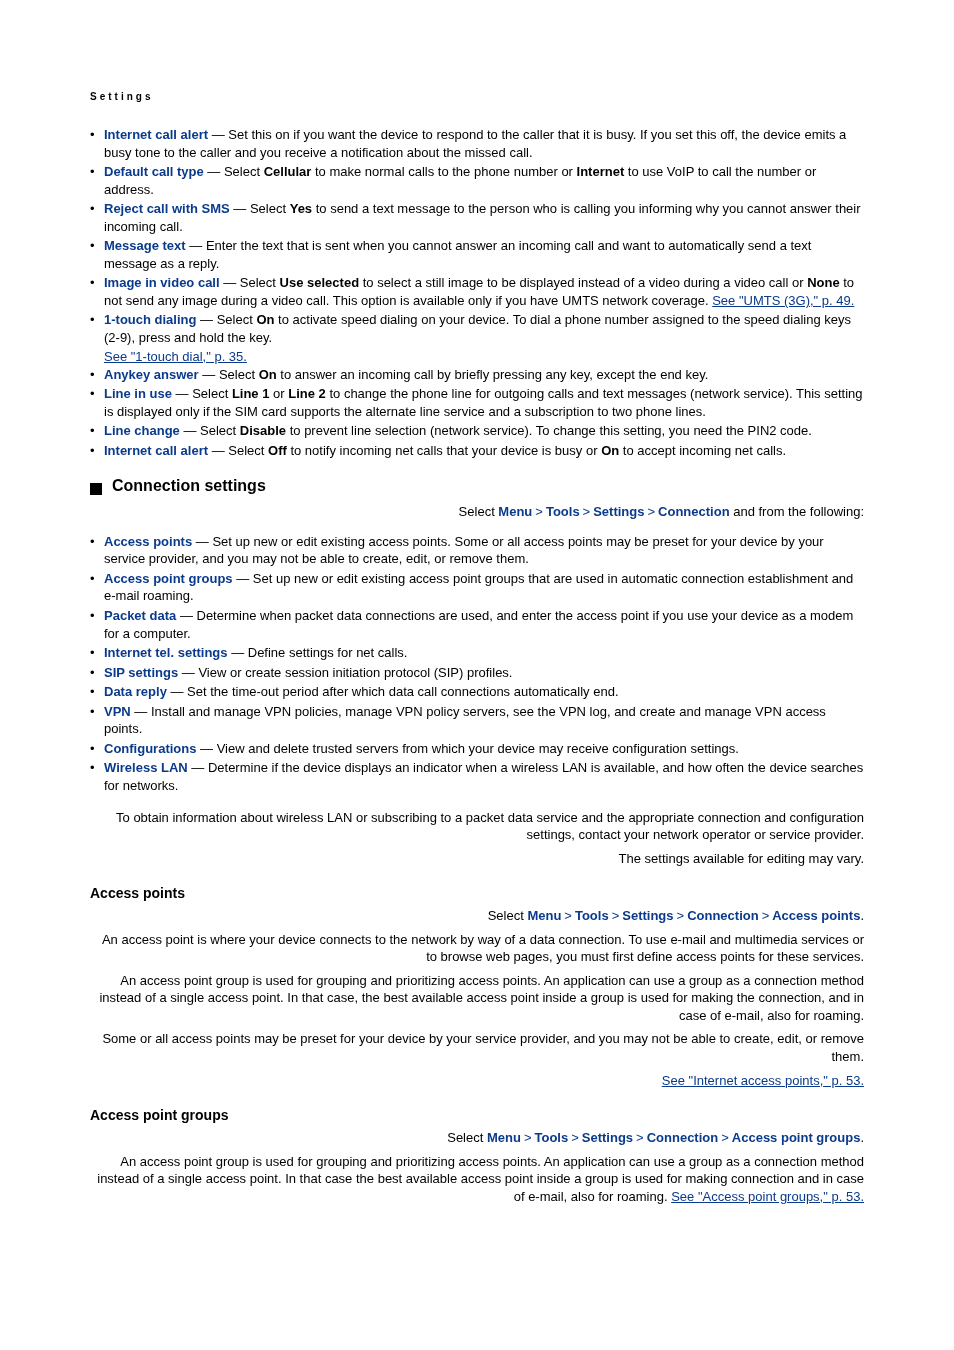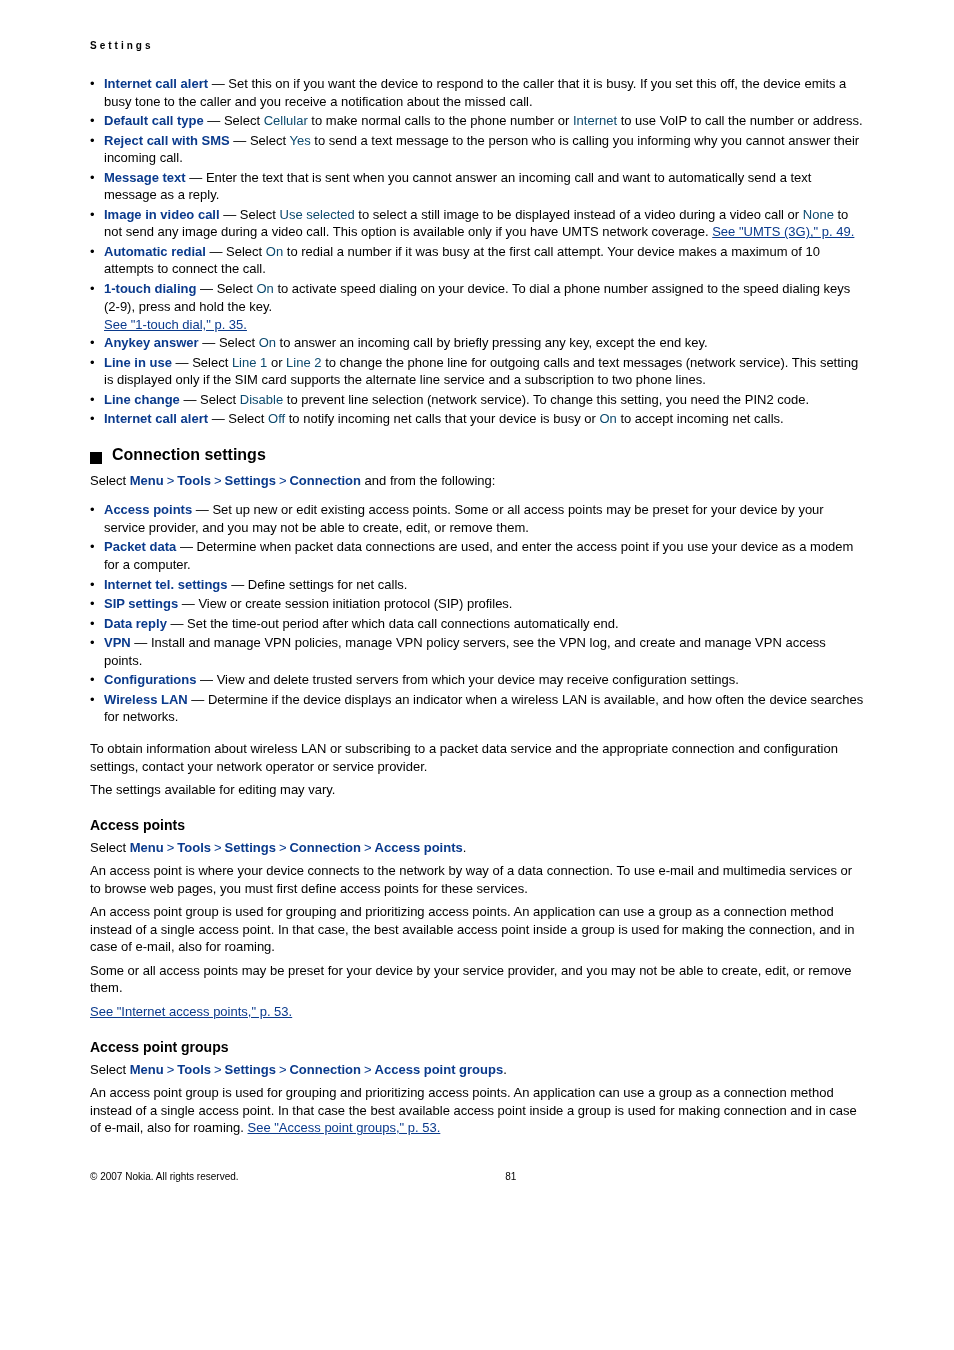--- a/index.html
+++ b/index.html
@@ -5,21 +5,21 @@
   body {
     margin: 0;
     padding: 0;
     background: #fff;
     font-family: Arial, Helvetica, sans-serif;
     font-size: 13px;
     color: #000;
     width: 954px;
   }
   .page {
-    padding: 40px 90px 40px 90px;
+    padding: 91px 90px 40px 90px;
   }
   .header {
     font-size: 10px;
     letter-spacing: 3px;
     font-weight: bold;
     margin-bottom: 24px;
   }
   ul {
     list-style: none;
     padding: 0;
@@ -32,21 +32,21 @@
     line-height: 1.35;
   }
   ul > li::before {
     content: "•";
     position: absolute;
     left: 0;
     top: 0;
     color: #000;
   }
   .term { color: #0a3a8c; font-weight: bold; }
-  .inline-term { color: #0c4a6e; font-weight: normal; }
+  .inline-term { color: #000000; font-weight: bold; }
   .link { color: #0a3a8c; text-decoration: underline; }
   .subline { padding-left: 14px; margin-top: 2px; margin-bottom: 2px; }
   h2 {
     font-size: 16px;
     font-weight: bold;
     margin: 18px 0 8px 0;
     display: flex;
     align-items: flex-end;
     gap: 10px;
   }
@@ -58,20 +58,21 @@
     background: #000;
   }
   h3 {
     font-size: 14px;
     font-weight: bold;
     margin: 18px 0 4px 0;
   }
   .para {
     line-height: 1.35;
     margin: 6px 0;
+    text-align: right;
   }
   .crumb { color: #0a3a8c; font-weight: bold; }
   .chev { color: #0a3a8c; font-weight: normal; padding: 0 3px; }
   .footer {
     margin-top: 34px;
     font-size: 10px;
     color: #000;
     display: flex;
     justify-content: space-between;
   }
@@ -86,37 +87,37 @@
 
 <div class="page">
   <div class="header">Settings</div>
 
   <ul id="list1">
       <li><span class="term">Internet call alert</span><span> — Set this on if you want the device to respond to the caller that it is busy. If you set this off, the device emits a busy tone to the caller and you receive a notification about the missed call.</span></li>
       <li><span class="term">Default call type</span><span> — Select </span><span class="inline-term">Cellular</span><span> to make normal calls to the phone number or </span><span class="inline-term">Internet</span><span> to use VoIP to call the number or address.</span></li>
       <li><span class="term">Reject call with SMS</span><span> — Select </span><span class="inline-term">Yes</span><span> to send a text message to the person who is calling you informing why you cannot answer their incoming call.</span></li>
       <li><span class="term">Message text</span><span> — Enter the text that is sent when you cannot answer an incoming call and want to automatically send a text message as a reply.</span></li>
       <li><span class="term">Image in video call</span><span> — Select </span><span class="inline-term">Use selected</span><span> to select a still image to be displayed instead of a video during a video call or </span><span class="inline-term">None</span><span> to not send any image during a video call. This option is available only if you have UMTS network coverage. </span><span class="link">See "UMTS (3G)," p. 49.</span></li>
-      <li><span class="term">Automatic redial</span><span> — Select </span><span class="inline-term">On</span><span> to redial a number if it was busy at the first call attempt. Your device makes a maximum of 10 attempts to connect the call.</span></li>
       <li><span class="term">1-touch dialing</span><span> — Select </span><span class="inline-term">On</span><span> to activate speed dialing on your device. To dial a phone number assigned to the speed dialing keys (2-9), press and hold the key.</span></li>
       <div class="subline"><span class="link">See "1-touch dial," p. 35.</span></div>
       <li><span class="term">Anykey answer</span><span> — Select </span><span class="inline-term">On</span><span> to answer an incoming call by briefly pressing any key, except the end key.</span></li>
       <li><span class="term">Line in use</span><span> — Select </span><span class="inline-term">Line 1</span><span> or </span><span class="inline-term">Line 2</span><span> to change the phone line for outgoing calls and text messages (network service). This setting is displayed only if the SIM card supports the alternate line service and a subscription to two phone lines.</span></li>
       <li><span class="term">Line change</span><span> — Select </span><span class="inline-term">Disable</span><span> to prevent line selection (network service). To change this setting, you need the PIN2 code.</span></li>
       <li><span class="term">Internet call alert</span><span> — Select </span><span class="inline-term">Off</span><span> to notify incoming net calls that your device is busy or </span><span class="inline-term">On</span><span> to accept incoming net calls.</span></li>
     </ul>
 
   <h2>
       <span>Connection settings</span>
     </h2>
 
   <div class="para" id="crumb1"><span>Select </span><span class="crumb">Menu</span><span class="chev">&gt;</span><span class="crumb">Tools</span><span class="chev">&gt;</span><span class="crumb">Settings</span><span class="chev">&gt;</span><span class="crumb">Connection</span><span> and from the following:</span></div>
 
   <ul id="list2">
       <li><span class="term">Access points</span><span> — Set up new or edit existing access points. Some or all access points may be preset for your device by your service provider, and you may not be able to create, edit, or remove them.</span></li>
+      <li><span class="term">Access point groups</span><span> — Set up new or edit existing access point groups that are used in automatic connection establishment and e-mail roaming.</span></li>
       <li><span class="term">Packet data</span><span> — Determine when packet data connections are used, and enter the access point if you use your device as a modem for a computer.</span></li>
       <li><span class="term">Internet tel. settings</span><span> — Define settings for net calls.</span></li>
       <li><span class="term">SIP settings</span><span> — View or create session initiation protocol (SIP) profiles.</span></li>
       <li><span class="term">Data reply</span><span> — Set the time-out period after which data call connections automatically end.</span></li>
       <li><span class="term">VPN</span><span> — Install and manage VPN policies, manage VPN policy servers, see the VPN log, and create and manage VPN access points.</span></li>
       <li><span class="term">Configurations</span><span> — View and delete trusted servers from which your device may receive configuration settings.</span></li>
       <li><span class="term">Wireless LAN</span><span> — Determine if the device displays an indicator when a wireless LAN is available, and how often the device searches for networks.</span></li>
     </ul>
 
   <div class="para">To obtain information about wireless LAN or subscribing to a packet data service and the appropriate connection and configuration settings, contact your network operator or service provider.</div>
@@ -126,18 +127,13 @@
   <div class="para" id="crumb2"><span>Select </span><span class="crumb">Menu</span><span class="chev">&gt;</span><span class="crumb">Tools</span><span class="chev">&gt;</span><span class="crumb">Settings</span><span class="chev">&gt;</span><span class="crumb">Connection</span><span class="chev">&gt;</span><span class="crumb">Access points</span><span>.</span></div>
   <div class="para">An access point is where your device connects to the network by way of a data connection. To use e-mail and multimedia services or to browse web pages, you must first define access points for these services.</div>
   <div class="para">An access point group is used for grouping and prioritizing access points. An application can use a group as a connection method instead of a single access point. In that case, the best available access point inside a group is used for making the connection, and in case of e-mail, also for roaming.</div>
   <div class="para">Some or all access points may be preset for your device by your service provider, and you may not be able to create, edit, or remove them.</div>
   <div class="para"><span class="link">See "Internet access points," p. 53.</span></div>
 
   <h3>Access point groups</h3>
   <div class="para" id="crumb3"><span>Select </span><span class="crumb">Menu</span><span class="chev">&gt;</span><span class="crumb">Tools</span><span class="chev">&gt;</span><span class="crumb">Settings</span><span class="chev">&gt;</span><span class="crumb">Connection</span><span class="chev">&gt;</span><span class="crumb">Access point groups</span><span>.</span></div>
   <div class="para"><span>An access point group is used for grouping and prioritizing access points. An application can use a group as a connection method instead of a single access point. In that case the best available access point inside a group is used for making connection and in case of e-mail, also for roaming. </span><span class="link">See "Access point groups," p. 53.</span></div>
 
-  <div class="footer">
-    <span>© 2007 Nokia. All rights reserved.</span>
-    <span class="pagenum">81</span>
-    <span style="width:1px"></span>
-  </div>
 </div>
 
 </body></html>

